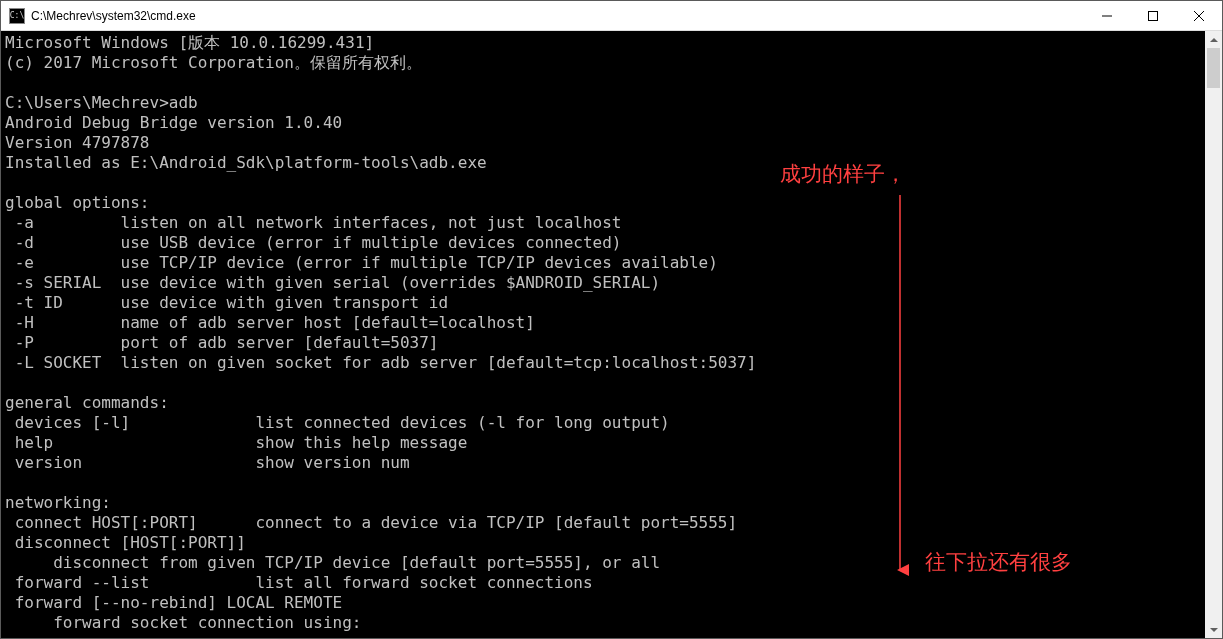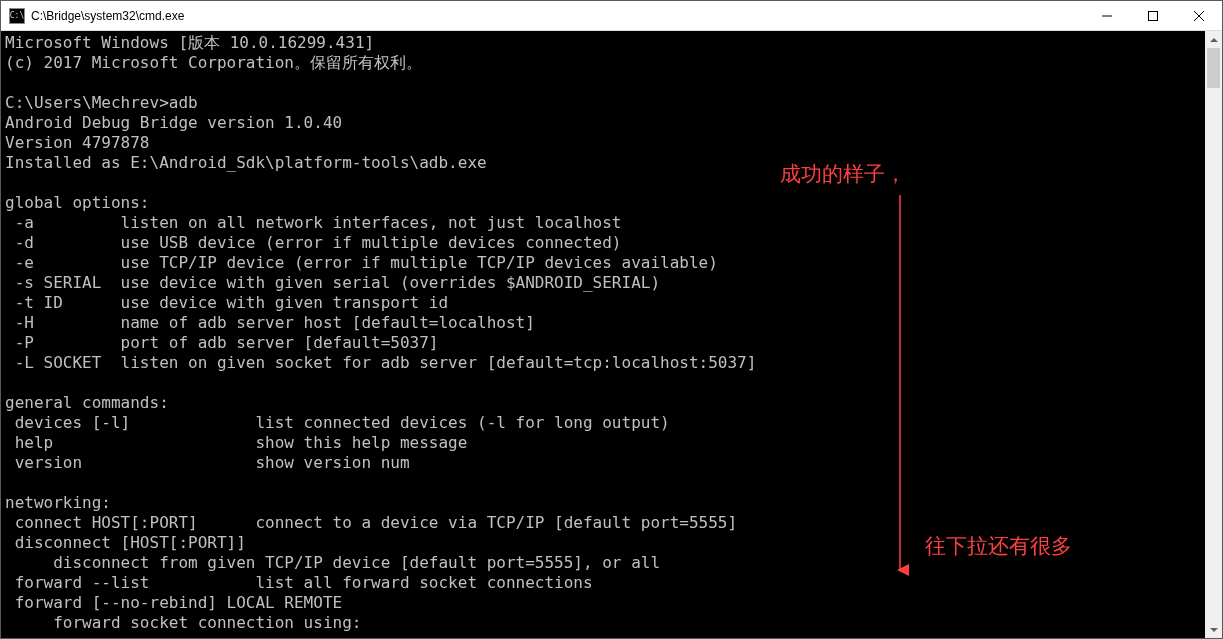--- a/index.html
+++ b/index.html
@@ -120,21 +120,21 @@
       z-index: 9;
       pointer-events: none;
     }
   </style>
 </head>
 <body>
 
 <div class="window">
   <div class="titlebar">
     <span class="app-icon">C:\</span>
-    <span class="title">C:\Bridge\system32\cmd.exe</span>
+    <span class="title">C:\Mechrev\system32\cmd.exe</span>
     <div class="win-controls">
       <div class="win-btn">
         <svg viewBox="0 0 10 10">
             <line x1="0" y1="5" x2="10" y2="5" stroke="currentColor" stroke-width="1"></line>
           </svg>
       </div>
       <div class="win-btn">
         <svg viewBox="0 0 10 10">
             <rect x="0.5" y="0.5" width="9" height="9" fill="none" stroke="currentColor" stroke-width="1"></rect>
           </svg>
@@ -191,21 +191,21 @@
       <div class="sb-btn">
         <svg width="8" height="4" viewBox="0 0 8 4">
             <polygon points="0,0 8,0 4,4" fill="#606060"></polygon>
           </svg>
       </div>
     </div>
   </div>
 </div>
 
 <div class="annotation" style="left:780px; top:160px;text-align:right;">成功的样子，</div>
-<div class="annotation" style="left:925px; top:532px;">往下拉还有很多</div>
+<div class="annotation" style="left:925px; top:548px;">往下拉还有很多</div>
 
 <svg class="arrow-svg" style="left:890px; top:195px;" width="20" height="390">
   <defs>
     <marker id="arrowhead" markerWidth="8" markerHeight="8" refX="4" refY="6" orient="auto">
       <polygon points="0,0 8,0 4,8" fill="#ff4040"></polygon>
     </marker>
   </defs>
   <line x1="10" y1="0" x2="10" y2="375" stroke="#ff4040" stroke-width="1.5" marker-end="url(#arrowhead)"></line>
 </svg>
 

